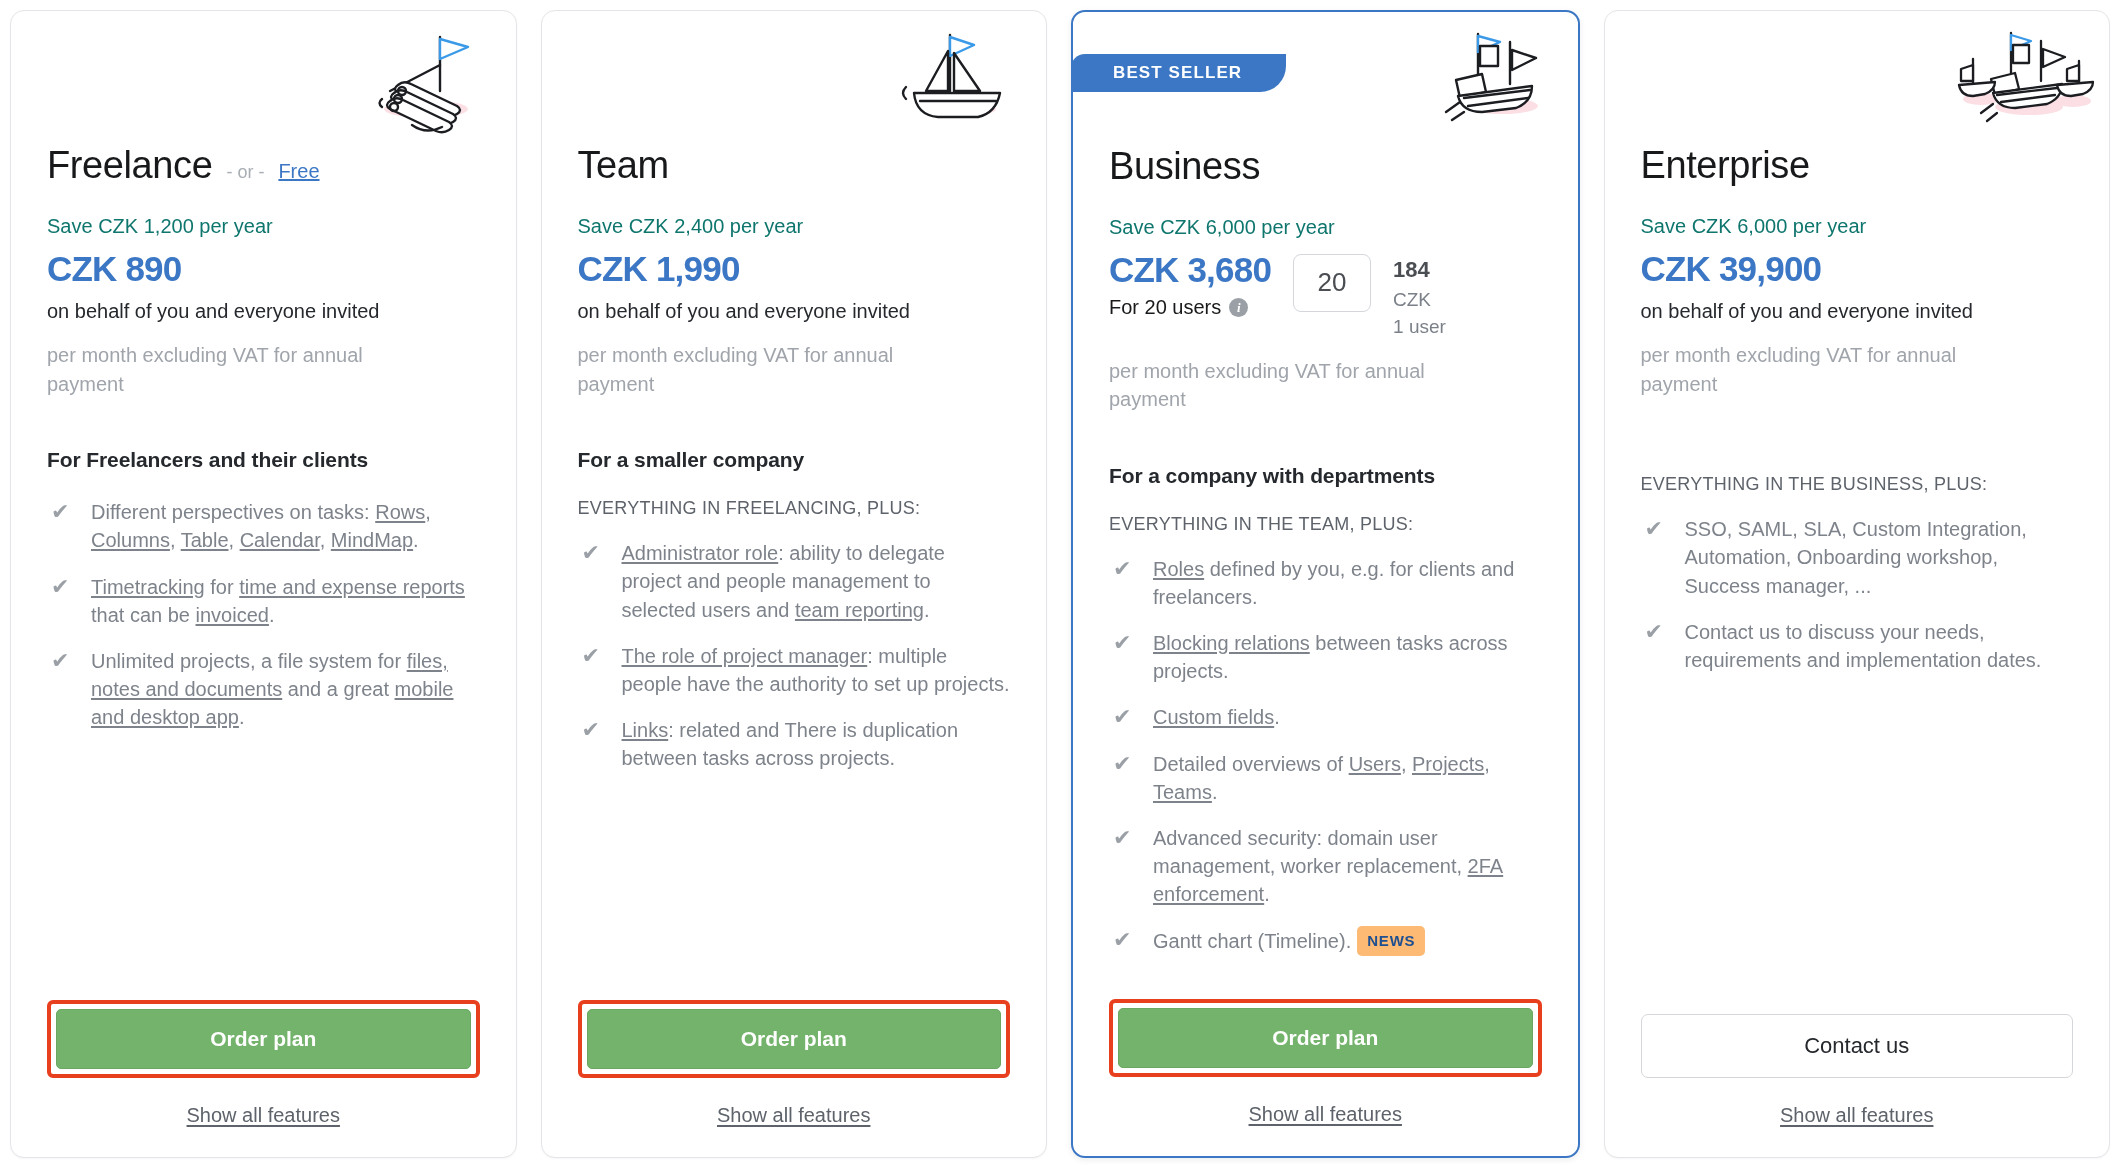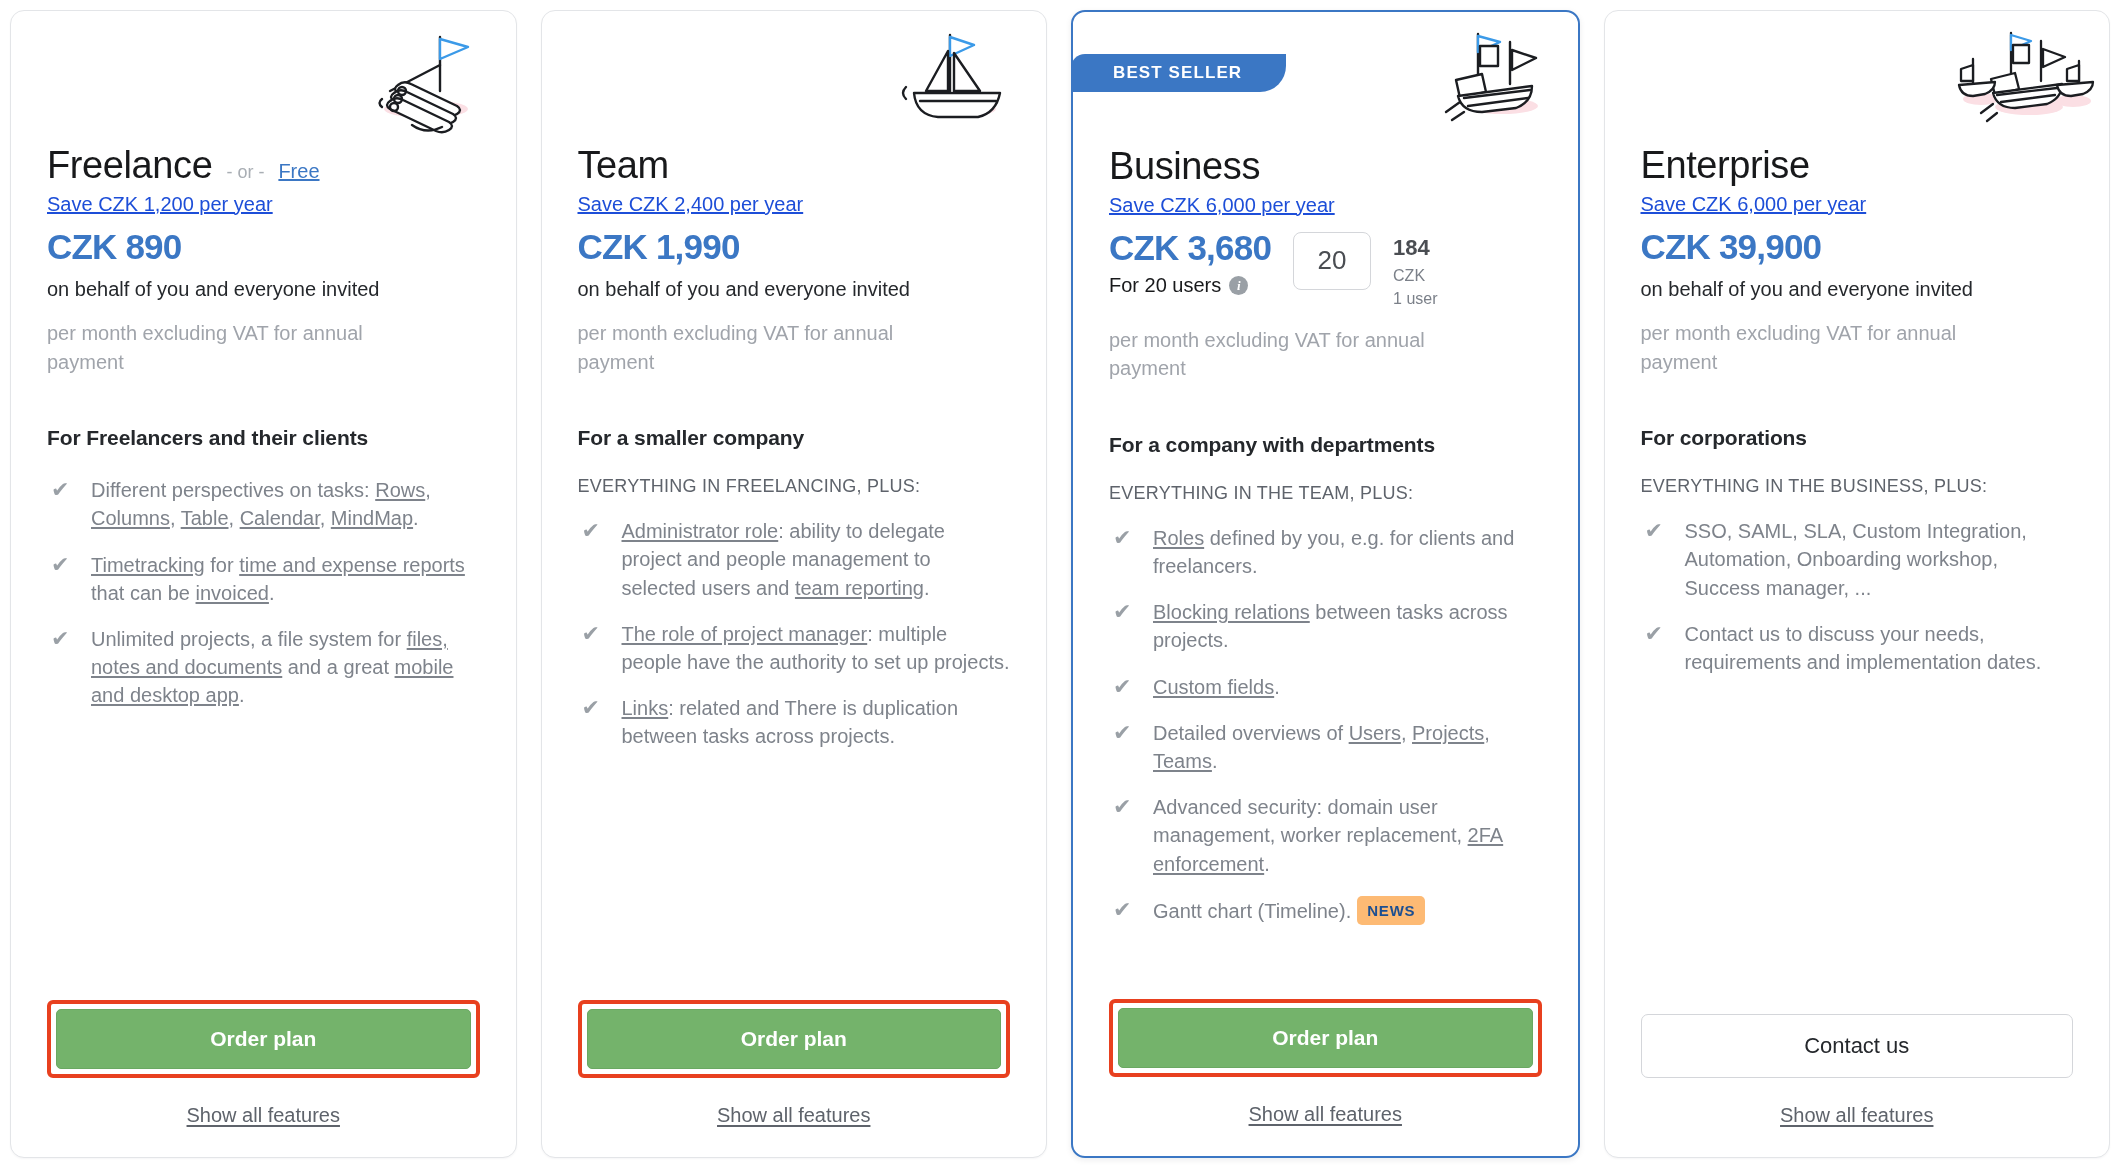--- a/index.html
+++ b/index.html
@@ -87,25 +87,24 @@
     color: #a9aeb4;
   }
   .free-link {
     font-size: 20px;
     color: #3b77c4;
     text-decoration: underline;
     cursor: pointer;
   }
 
   .save-line {
-    margin-top: 4px;
-    font-size: 20px;
-    color: #1d4ed8;
+    margin-top: 26px;
+    font-size: 20px;
+    color: #0f766e;
     line-height: 1.3;
-    text-decoration: underline;
   }
 
   .price-row {
     margin-top: 10px;
     display: flex;
     align-items: flex-start;
     gap: 22px;
   }
   .price-block { flex: 0 0 auto; }
   .price {
@@ -158,21 +157,21 @@
   }
 
   .unit-price { margin-top: 4px; line-height: 1.45; }
   .unit-price .amount {
     font-size: 22px;
     font-weight: bold;
     color: #4a4d52;
   }
   .unit-price .cur,
   .unit-price .per {
-    font-size: 16px;
+    font-size: 19px;
     color: #7b8089;
     display: block;
   }
 
   .price-note {
     margin-top: 16px;
     font-size: 20px;
     color: #a0a4ab;
     line-height: 1.42;
     max-width: 330px;
@@ -540,21 +539,20 @@
       <div class="price-row">
         <div class="price-block">
           <div class="price">CZK 39,900</div>
         </div>
       </div>
       <div class="behalf">on behalf of you and everyone invited</div>
       <div class="price-note">per month excluding VAT for annual payment</div>
     </div>
 
     <div class="features">
-      <div class="features-head">For corporations</div>
       <div class="features-kicker">EVERYTHING IN THE BUSINESS, PLUS:</div>
       <ul class="feature-list">
         <li>
           <span class="check">✔</span>
           <span>SSO, SAML, SLA, Custom Integration, Automation, Onboarding workshop, Success manager, ...</span>
         </li>
         <li>
           <span class="check">✔</span>
           <span>Contact us to discuss your needs, requirements and implementation dates.</span>
         </li>

